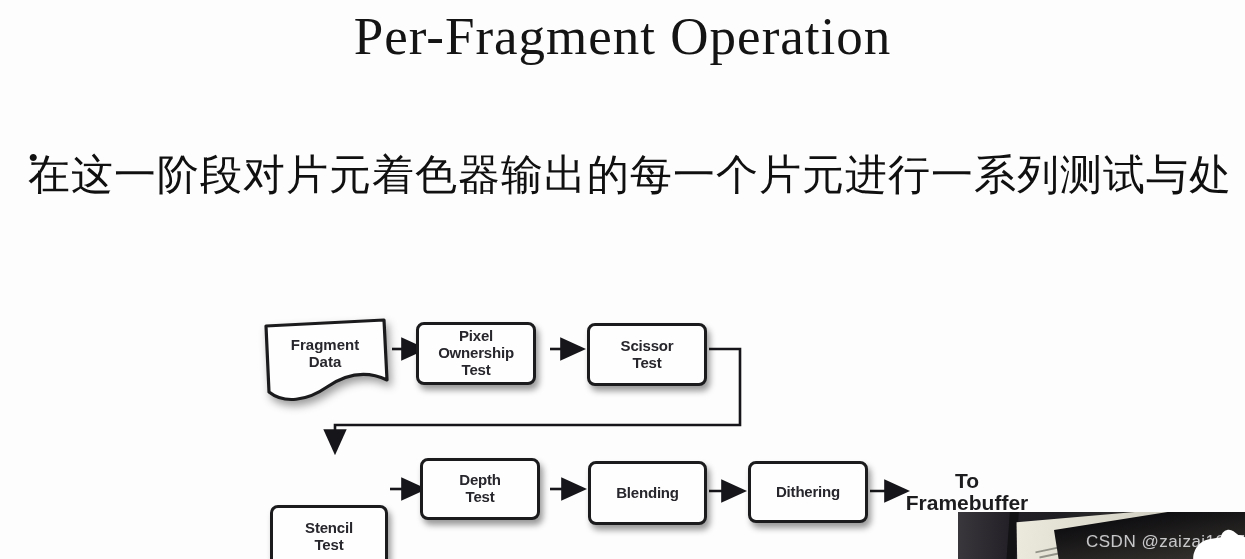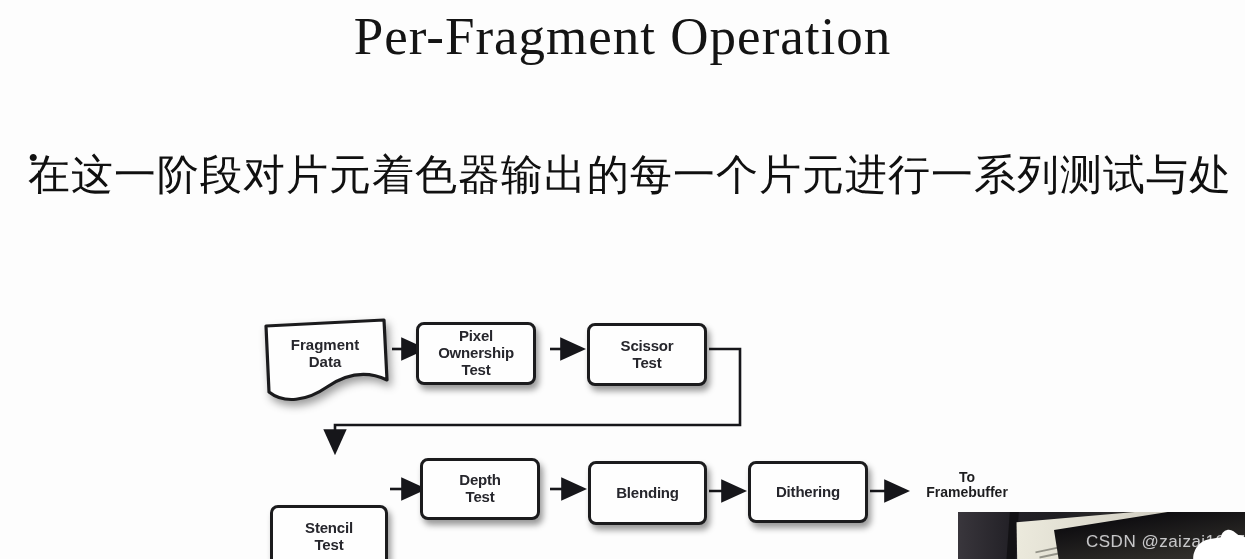--- a/index.html
+++ b/index.html
@@ -62,21 +62,21 @@
   .doc-node svg { filter:drop-shadow(3px 5px 4px rgba(0,0,0,0.38)); }
   .doc-label {
     position:absolute; left:8px; top:12px; width:118px; height:52px;
     display:flex; align-items:center; justify-content:center;
     text-align:center; font-weight:bold; font-size:15px; line-height:1.12;
     color:#26262c; white-space:pre-line;
   }
 
   .terminal-label {
     position:absolute; left:905px; top:470px; width:124px;
-    text-align:center; font-weight:bold; font-size:14px; line-height:1.05;
+    text-align:center; font-weight:bold; font-size:21px; line-height:1.05;
     color:#1d1d1f; white-space:pre-line;
   }
 
   
   .pip {
     position:absolute; left:958px; top:512px; width:287px; height:47px;
     background:linear-gradient(90deg,#39363c 0%,#232127 18%,#1f1e22 35%,#3a3734 70%,#55504b 100%);
     overflow:hidden;
   }
   .pip-bezel-edge {

